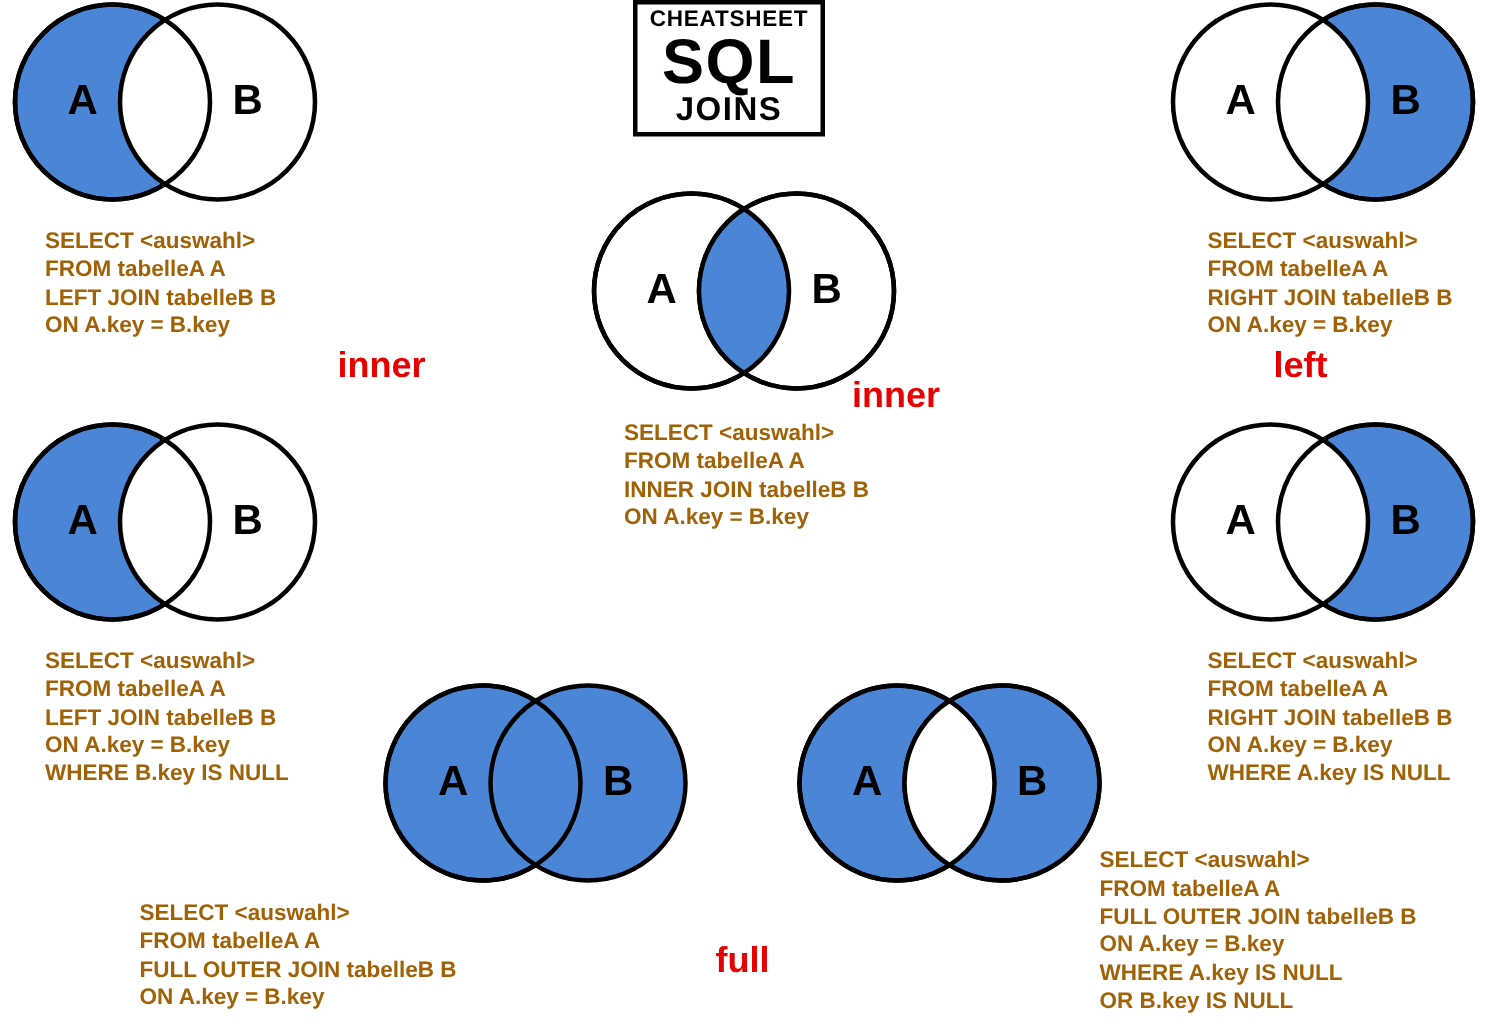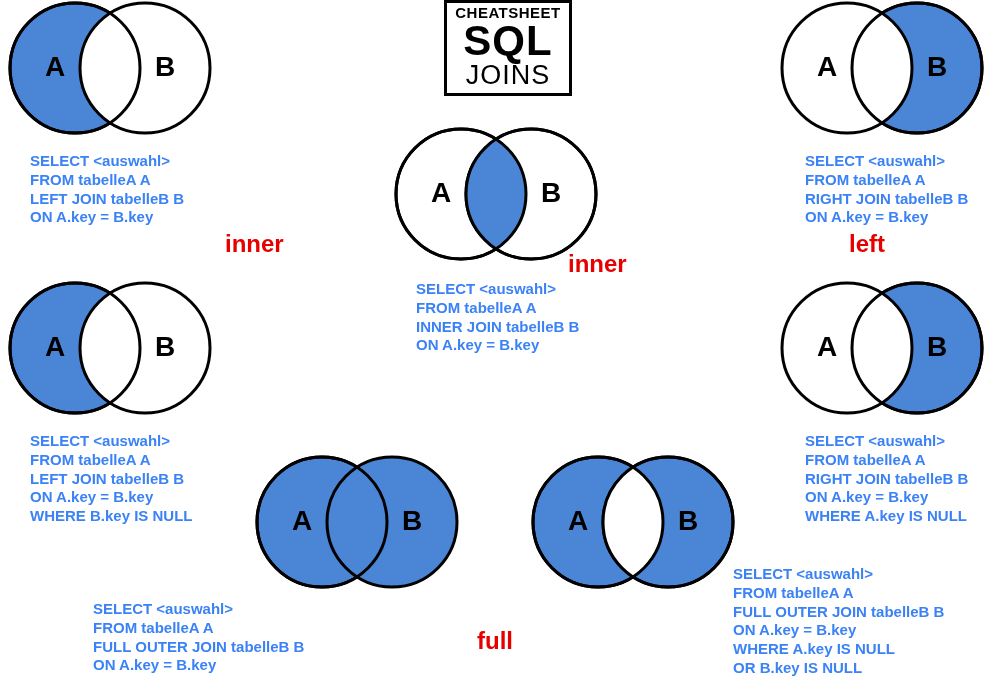--- a/index.html
+++ b/index.html
@@ -6,40 +6,40 @@
   body {
     width: 991px;
     height: 689px;
     background: #fff;
     font-family: Arial, Helvetica, sans-serif;
     position: relative;
     overflow: hidden;
   }
   .logo {
     position: absolute;
-    left: 444px;
+    left: 422px;
     top: 0px;
     width: 128px;
     border: 3px solid #000;
     text-align: center;
     line-height: 1;
     padding: 2px 4px 4px 4px;
     background: #fff;
   }
   .logo .l1 { font-size: 15px; font-weight: bold; letter-spacing: 0.5px; }
   .logo .l2 { font-size: 42px; font-weight: 700; letter-spacing: 1px; }
-  .logo .l3 { font-size: 27px; font-weight: 400; letter-spacing: 1px; }
+  .logo .l3 { font-size: 22px; font-weight: 700; letter-spacing: 1px; }
   .venn { position: absolute; }
   .code {
     position: absolute;
     font-size: 15px;
     font-weight: bold;
     line-height: 1.25;
     white-space: pre;
-    color: #3b82f6;
+    color: #a16207;
   }
   .label {
     position: absolute;
     color: #e60000;
     font-weight: bold;
     font-size: 24px;
   }
 </style>
 </head>
 <body>

